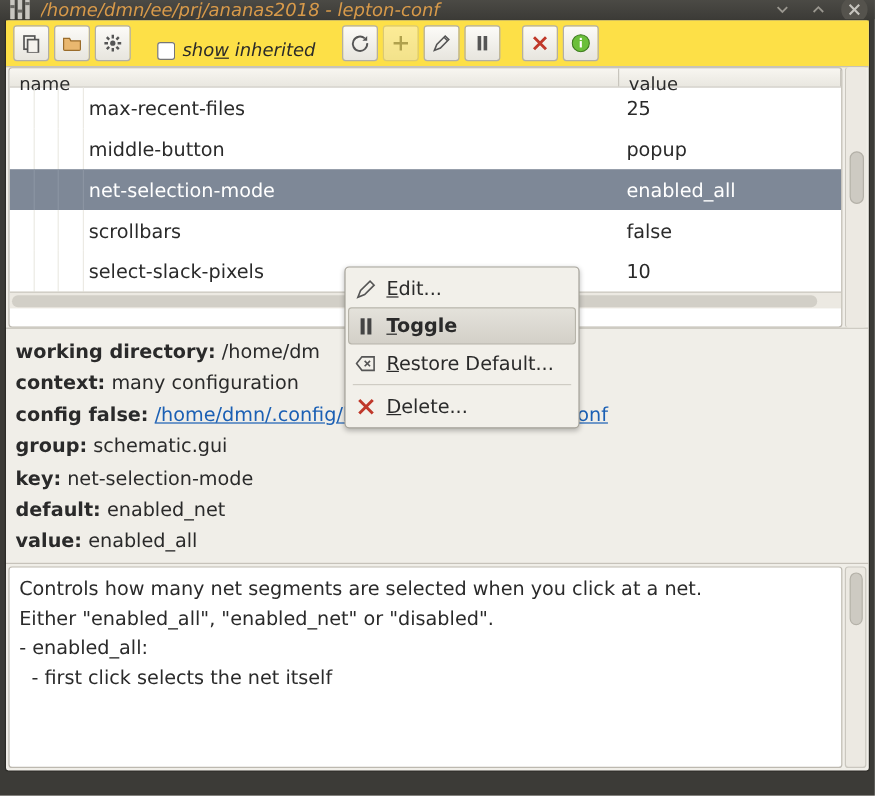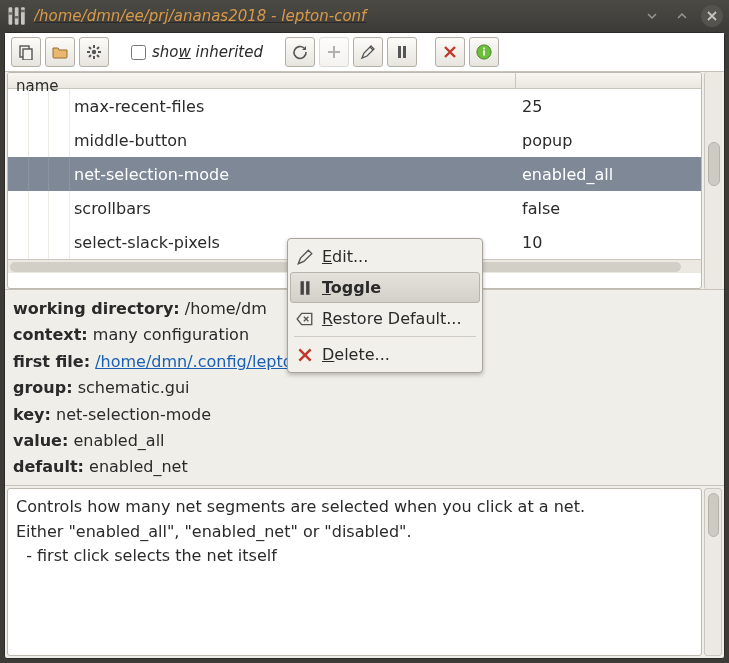--- a/index.html
+++ b/index.html
@@ -7,27 +7,26 @@
     font-family: "DejaVu Sans", "Liberation Sans", Arial, sans-serif;
     font-size: 14px;
     background: #3c3b37;
     width: 729px;
     height: 663px;
     overflow: hidden;
     color: #2a2a2a;
   }
   
   .titlebar {
-    height: 32px;
+    height: 16px;
     background: linear-gradient(#4b4a45, #3c3b37);
     display: flex;
     align-items: center;
     padding: 0 6px;
     gap: 8px;
-    text-decoration: underline;
   }
   .titlebar .app-icon {
     width: 20px; height: 20px;
     display: inline-flex; align-items: center; justify-content: center;
     color: #c8c6c0;
   }
   .titlebar .title {
     flex: 1;
     color: #d89a4a;
     font-style: italic;
@@ -51,25 +50,25 @@
     border: 1px solid #2c2b27;
     border-radius: 3px;
     display: flex;
     flex-direction: column;
     position: relative;
   }
 
   
   .toolbar {
     display: flex;
-    align-items: center;
+    align-items: flex-end;
     gap: 4px;
     padding: 4px 6px;
     border-bottom: 1px solid #c6c2ba;
-    background: #ffffff;
+    background: #fde047;
   }
   .tb-btn {
     width: 30px; height: 30px;
     border: 1px solid #b3afa6;
     border-radius: 3px;
     background: linear-gradient(#fcfbf8, #e7e5de);
     display: inline-flex; align-items: center; justify-content: center;
     color: #444;
   }
   .tb-btn.disabled { opacity: 0.45; }
@@ -338,20 +337,21 @@
           <rect x="8" y="7" width="2" height="6" fill="#fff"></rect>
           <rect x="8" y="4" width="2" height="2" fill="#fff"></rect>
         </svg>
     </span>
   </div>
 
   <div class="tree-wrap">
     <div class="tree">
       <div class="tree-header">
         <div class="col col-name">name</div>
+        <div class="col col-value">value</div>
       </div>
       <div class="tree-body">
         <div class="trow">
           <span class="indent">
               <span></span>
               <span></span>
               <span></span>
             </span>
           <span class="rname">max-recent-files</span>
           <span class="rval">25</span>
@@ -405,45 +405,46 @@
   <div class="details">
     <div>
       <b>working directory:</b>
       <span>/home/dm</span>
     </div>
     <div>
       <b>context:</b>
       <span>many configuration</span>
     </div>
     <div>
-      <b>first file:</b>
+      <b>config false:</b>
       <a href="#">/home/dmn/.config/lepton-eda/lepton-user.conf</a>
     </div>
     <div>
       <b>group:</b>
       <span>schematic.gui</span>
     </div>
     <div>
       <b>key:</b>
       <span>net-selection-mode</span>
     </div>
     <div>
+      <b>default:</b>
+      <span>enabled_net</span>
+    </div>
+    <div>
       <b>value:</b>
       <span>enabled_all</span>
-    </div>
-    <div>
-      <b>default:</b>
-      <span>enabled_net</span>
     </div>
   </div>
 
   <div class="desc-wrap">
     <div class="desc">
       <div>Controls how many net segments are selected when you click at a net.</div>
       <div>Either "enabled_all", "enabled_net" or "disabled".</div>
+      <div>- enabled_all:</div>
       <div style="white-space:pre;">  - first click selects the net itself</div>
     </div>
     <div class="desc-vscroll">
         <div class="thumb"></div>
       </div>
   </div>
 
   <div class="ctx">
     <div class="mi">
       <span class="ico">

